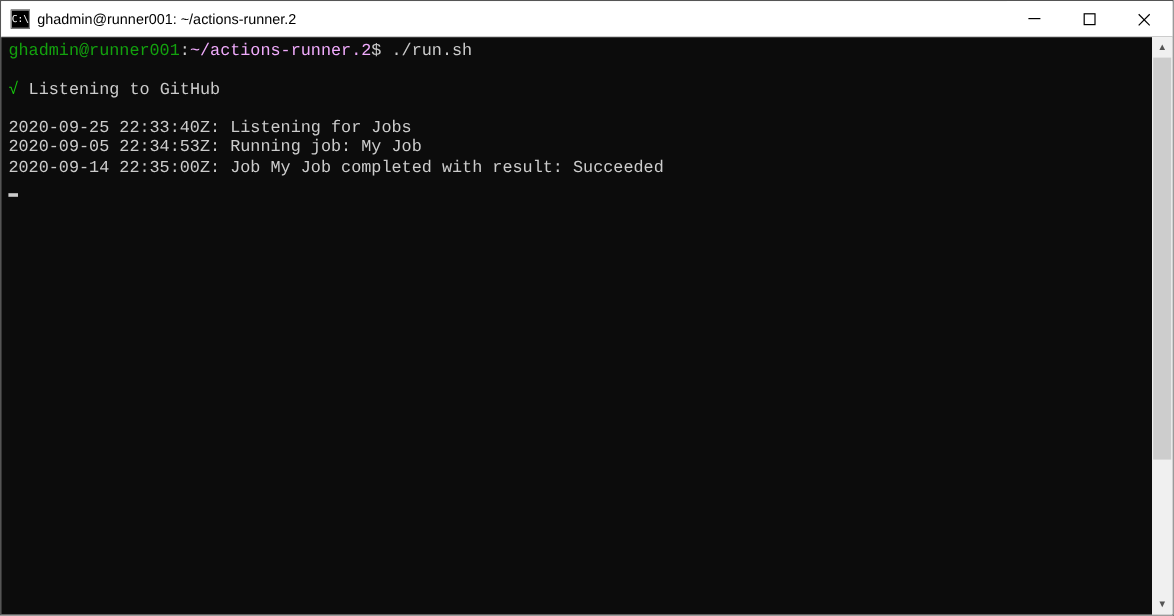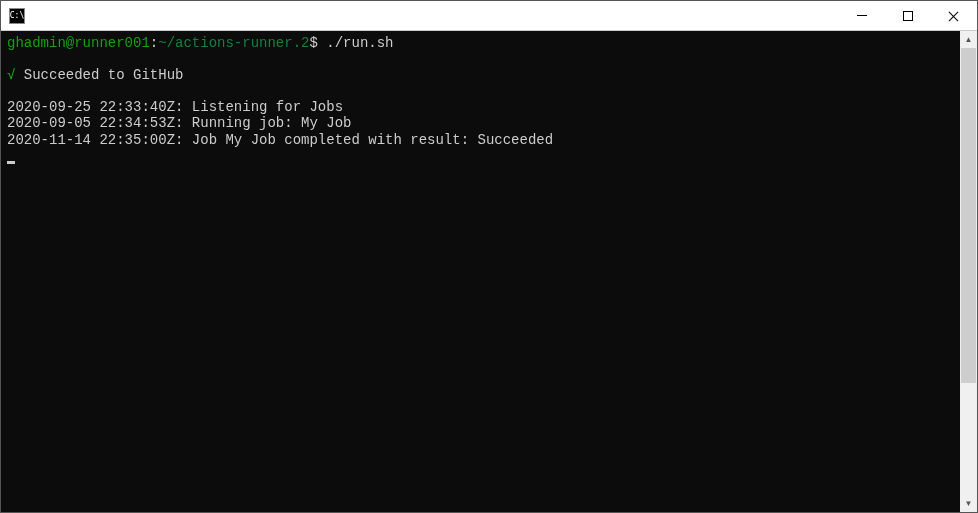--- a/index.html
+++ b/index.html
@@ -112,60 +112,61 @@
     }
     .scroll-thumb {
       position: absolute;
       left: 1px; right: 1px;
       top: 0;
       height: 75%;
       background: #cdcdcd;
     }
 
     .tg-green  { color: #13a10e; }
-    .tg-blue   { color: #15803d; }
+    .tg-blue   { color: #f0abfc; }
     .tg-white  { color: #cccccc; }
     .tg-brightgreen { color: #16c60c; }
 
     .cursor {
       display: inline-block;
       width: 8px;
       height: 3px;
       background: #cccccc;
       vertical-align: bottom;
     }
   </style>
 </head>
 <body>
 
 <div class="window">
   <div class="titlebar">
     <span class="titlebar-icon">C:\</span>
+    <span class="titlebar-title">ghadmin@runner001: ~/actions-runner.2</span>
     <span class="titlebar-spacer"></span>
     <div class="titlebar-controls">
       <div class="titlebar-btn">
           <span class="min-shape"></span>
         </div>
       <div class="titlebar-btn">
           <span class="max-shape"></span>
         </div>
       <div class="titlebar-btn close">
           <span class="close-shape"></span>
         </div>
     </div>
   </div>
 
   <div class="client-area">
     <div class="terminal"><span class="tg-green">ghadmin@runner001</span><span class="tg-white">:</span><span class="tg-blue">~/actions-runner.2</span><span class="tg-white">$</span> <span class="tg-white">./run.sh</span>
 
-<span class="tg-brightgreen">√</span> <span class="tg-white">Succeeded to GitHub</span>
+<span class="tg-brightgreen">√</span> <span class="tg-white">Listening to GitHub</span>
 
 <span class="tg-white">2020-09-25 22:33:40Z: Listening for Jobs</span>
 <span class="tg-white">2020-09-05 22:34:53Z: Running job: My Job</span>
-<span class="tg-white">2020-11-14 22:35:00Z: Job My Job completed with result: Succeeded</span>
+<span class="tg-white">2020-09-14 22:35:00Z: Job My Job completed with result: Succeeded</span>
 <span class="cursor"></span></div>
 
     <div class="scrollbar">
       <div class="scroll-arrow">▲</div>
       <div class="scroll-track">
         <div class="scroll-thumb"></div>
       </div>
       <div class="scroll-arrow">▼</div>
     </div>
   </div>

